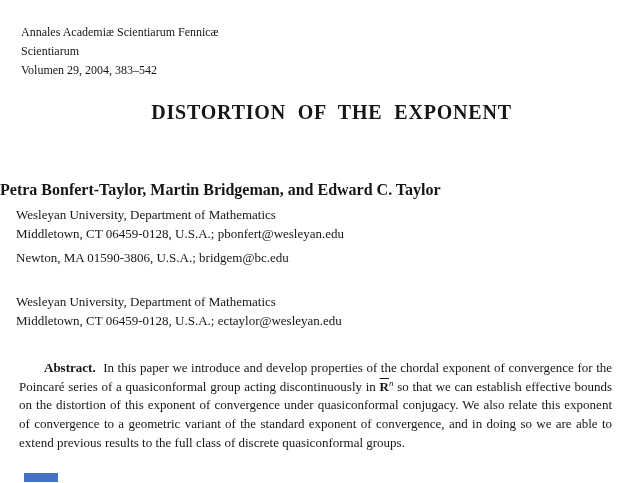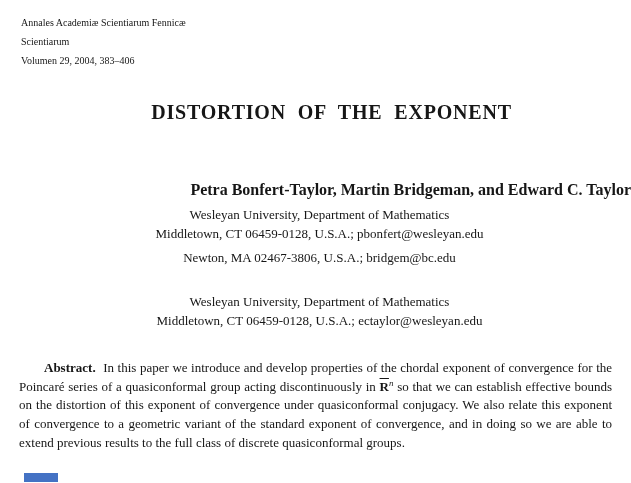--- a/index.html
+++ b/index.html
@@ -11,54 +11,53 @@
     width: 631px;
     height: 483px;
     position: relative;
     overflow: hidden;
     font-family: "Liberation Serif", "DejaVu Serif", serif;
     color: #161616;
   }
   .journal-header {
     position: absolute;
     left: 21px;
-    top: 13px;
-    font-size: 10px;
+    top: 23px;
+    font-size: 12px;
     line-height: 19px;
     white-space: nowrap;
   }
   .paper-title {
     position: absolute;
     left: 0;
     right: 0;
     top: 99px;
     margin: 0;
     text-align: center;
     font-size: 20px;
     font-weight: bold;
     line-height: 27px;
     letter-spacing: 0.8px;
     word-spacing: 6px;
     padding-left: 32px;
   }
   .authors {
     position: absolute;
-    left: 16px;
+    left: 0;
     right: 0;
     top: 180px;
-    text-align: right;
+    text-align: left;
     font-size: 16px;
     font-weight: bold;
     line-height: 20px;
   }
   .affil {
     position: absolute;
-    left: 8px;
+    left: 16px;
     right: 0;
-    text-align: center;
     font-size: 13px;
     line-height: 19px;
   }
   .affil-1 { top: 205px; }
   .affil-2 { top: 248px; }
   .affil-3 { top: 292px; }
   .abstract {
     position: absolute;
     left: 19px;
     top: 359px;
@@ -90,36 +89,36 @@
     height: 9px;
     background: #4472c4;
   }
 </style>
 </head>
 <body>
 
 <header class="journal-header">
   <div>Annales Academiæ Scientiarum Fennicæ</div>
   <div>Scientiarum</div>
-  <div>Volumen 29, 2004, 383–406</div>
+  <div>Volumen 29, 2004, 383–542</div>
 </header>
 
 <h1 class="paper-title">
   <span>DISTORTION OF THE EXPONENT</span><br>
 </h1>
 
 <div class="authors">Petra Bonfert-Taylor, Martin Bridgeman, and Edward C. Taylor</div>
 
 <div class="affil affil-1">
   <div>Wesleyan University, Department of Mathematics</div>
   <div>Middletown, CT 06459-0128, U.S.A.; pbonfert@wesleyan.edu</div>
 </div>
 
 <div class="affil affil-2">
-  <div>Newton, MA 02467-3806, U.S.A.; bridgem@bc.edu</div>
+  <div>Newton, MA 01590-3806, U.S.A.; bridgem@bc.edu</div>
 </div>
 
 <div class="affil affil-3">
   <div>Wesleyan University, Department of Mathematics</div>
   <div>Middletown, CT 06459-0128, U.S.A.; ectaylor@wesleyan.edu</div>
 </div>
 
 <p class="abstract"><b class="abs-label">Abstract.</b> <span>In this paper we introduce and develop properties of the chordal exponent of convergence for the Poincaré series of a quasiconformal group acting discontinuously in</span> <span class="rbar">R</span><sup class="sup-n">n</sup> <span>so that we can establish effective bounds on the distortion of this exponent of convergence under quasiconformal conjugacy. We also relate this exponent of convergence to a geometric variant of the standard exponent of convergence, and in doing so we are able to extend previous results to the full class of discrete quasiconformal groups.</span></p>
 
 <div class="footer-marker"></div>

